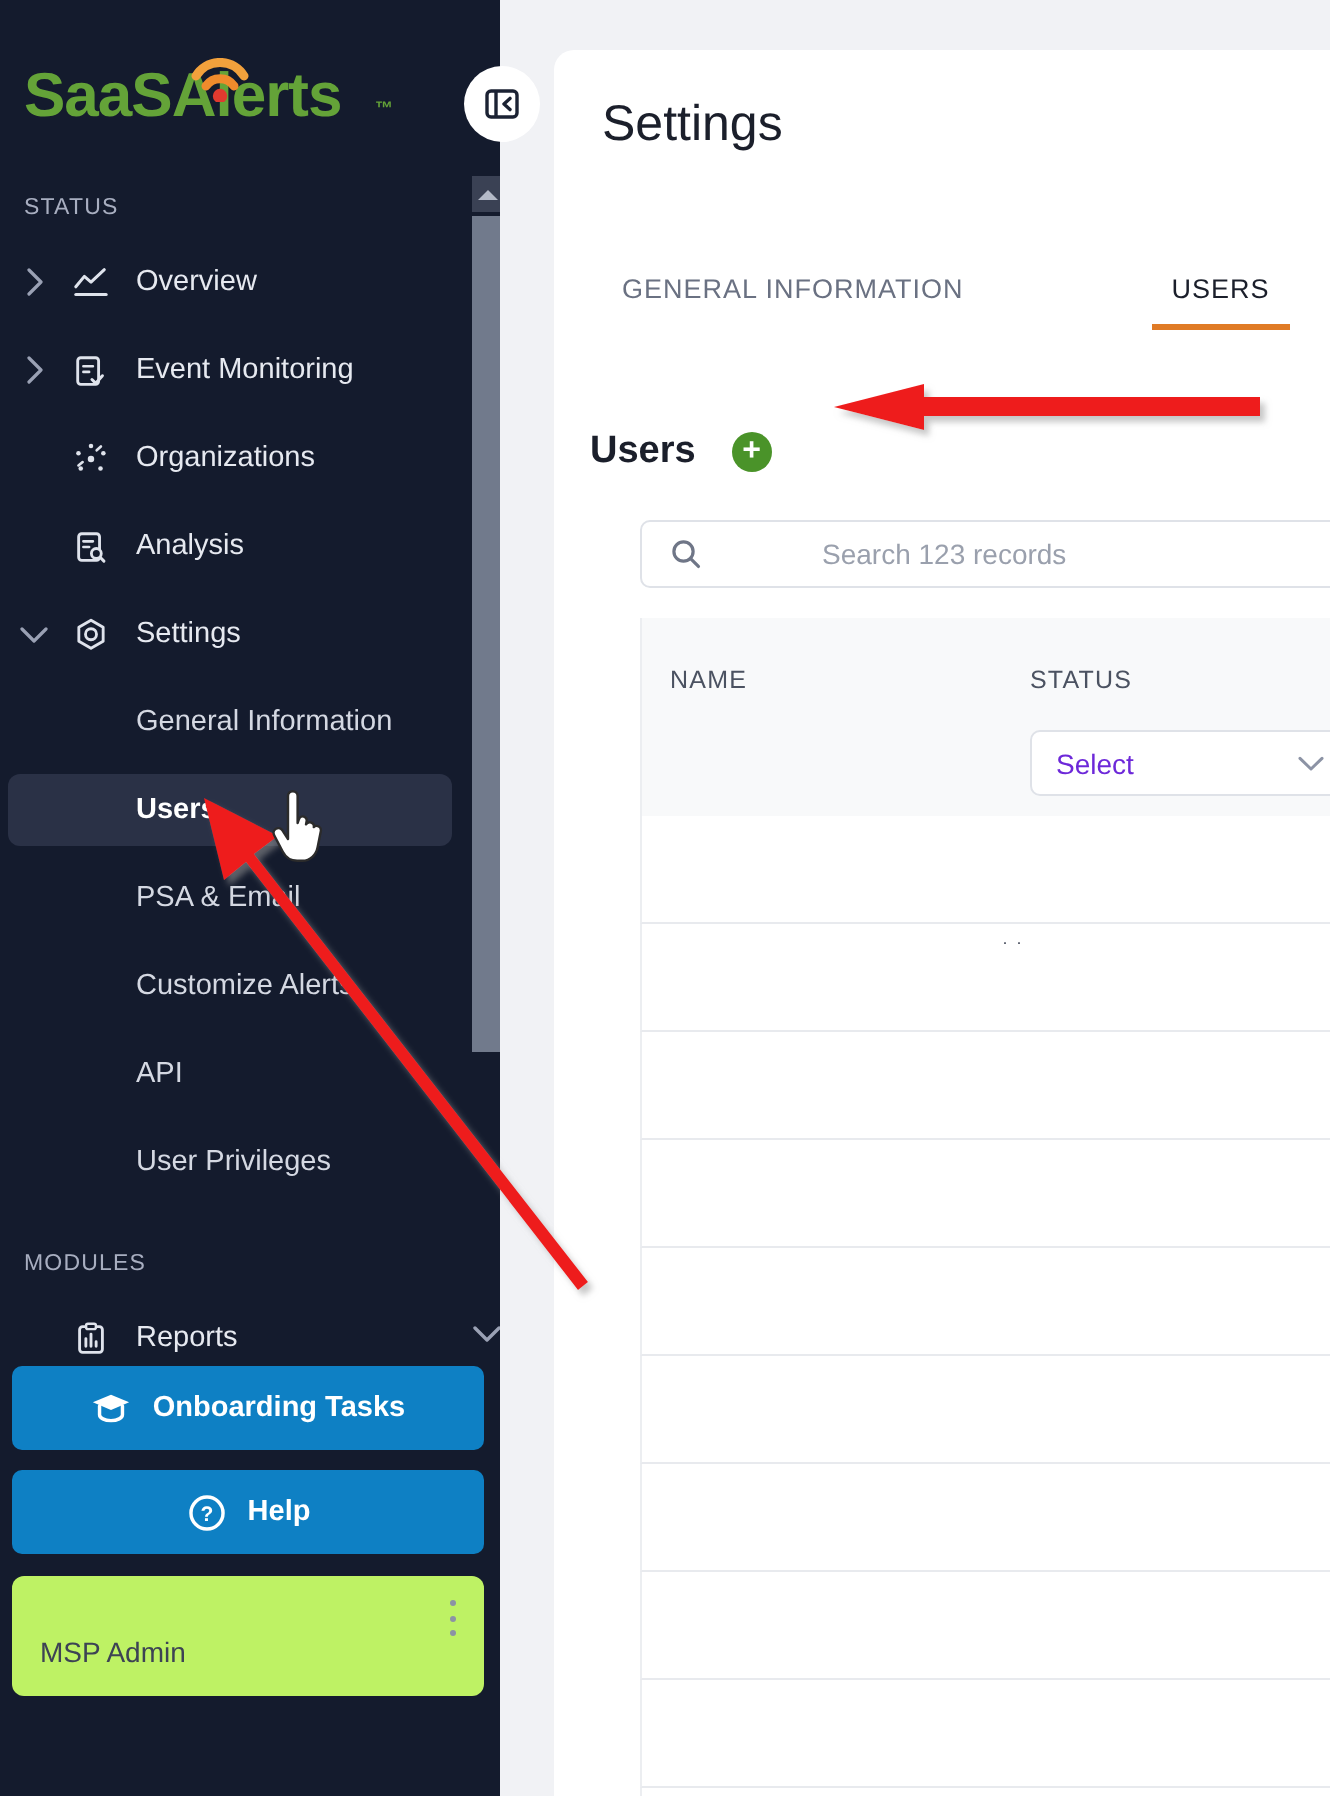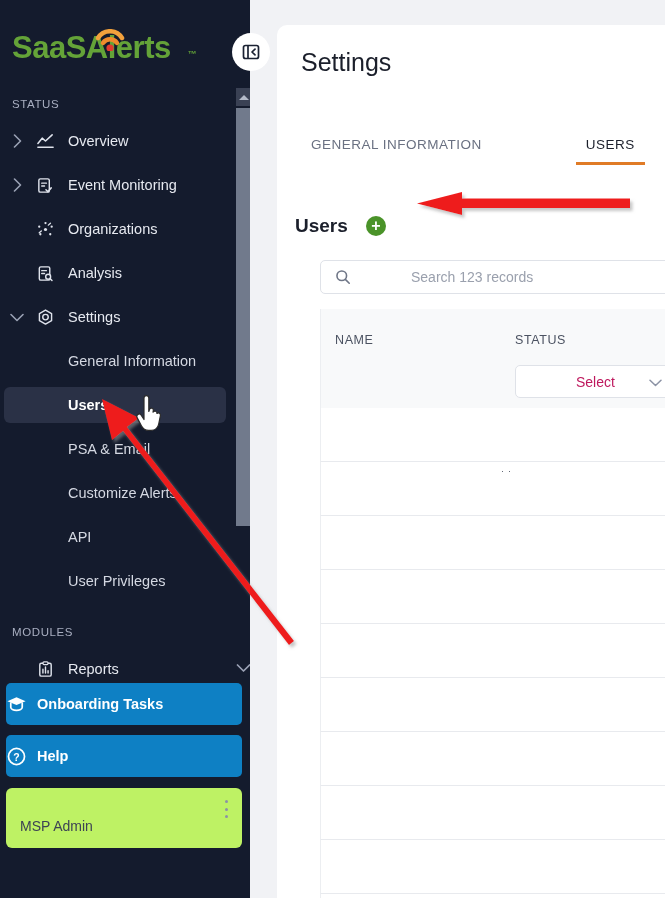--- a/index.html
+++ b/index.html
@@ -66,21 +66,21 @@
     display: flex; align-items: center; border-radius: 6px;
     padding-left: 64px; cursor: pointer;
   }
   .sub-item .slabel { font-size: 14.5px; color: #d4d8e2; white-space: nowrap; }
   .sub-item.active { background: #2a3146; }
   .sub-item.active .slabel { color: #ffffff; font-weight: bold; }
 
   .side-btn {
     position: absolute; left: 6px; width: 236px; height: 42px;
     background: #0e80c4; border-radius: 5px;
-    display: flex; align-items: center; 
+    display: flex; align-items: center; justify-content: center;
     color: #fff; font-size: 14.5px; font-weight: bold; cursor: pointer;
   }
   .side-btn .bicon { margin-right: 10px; display: flex; align-items: center; }
 
   .user-card {
     position: absolute; left: 6px; top: 788px;
     width: 236px; height: 60px; background: #bef264; border-radius: 6px;
     cursor: pointer;
   }
   .user-card .uname {
@@ -178,21 +178,21 @@
     font-size: 12.5px; color: #4b5261; letter-spacing: 0.6px; font-weight: normal;
   }
   #th-name { left: 14px; text-align: right; }
   #th-status { left: 194px; }
   .select-box {
     position: absolute; left: 194px; top: 56px;
     width: 160px; height: 33px; border: 1px solid #dfe2e8; border-radius: 5px;
     background: #fff; display: flex; align-items: center; justify-content: space-between;
     padding: 0 12px; cursor: pointer;
   }
-  .select-box .sel-val { font-size: 14px; color: #be185d; margin-left: 48px; }
+  .select-box .sel-val { font-size: 14px; color: #6d28d9; }
   .select-box .sel-chev { color: #8c93a5; }
 
   .trow {
     height: 54px; background: #fff;
     border-bottom: 1px solid #e8eaee;
     border-left: 1px solid #eceef1; border-right: 1px solid #eceef1;
   }
   .row-dots {
     position: absolute; left: 224px; top: 441px;
     font-size: 9px; color: #4b5261; letter-spacing: 4px;

